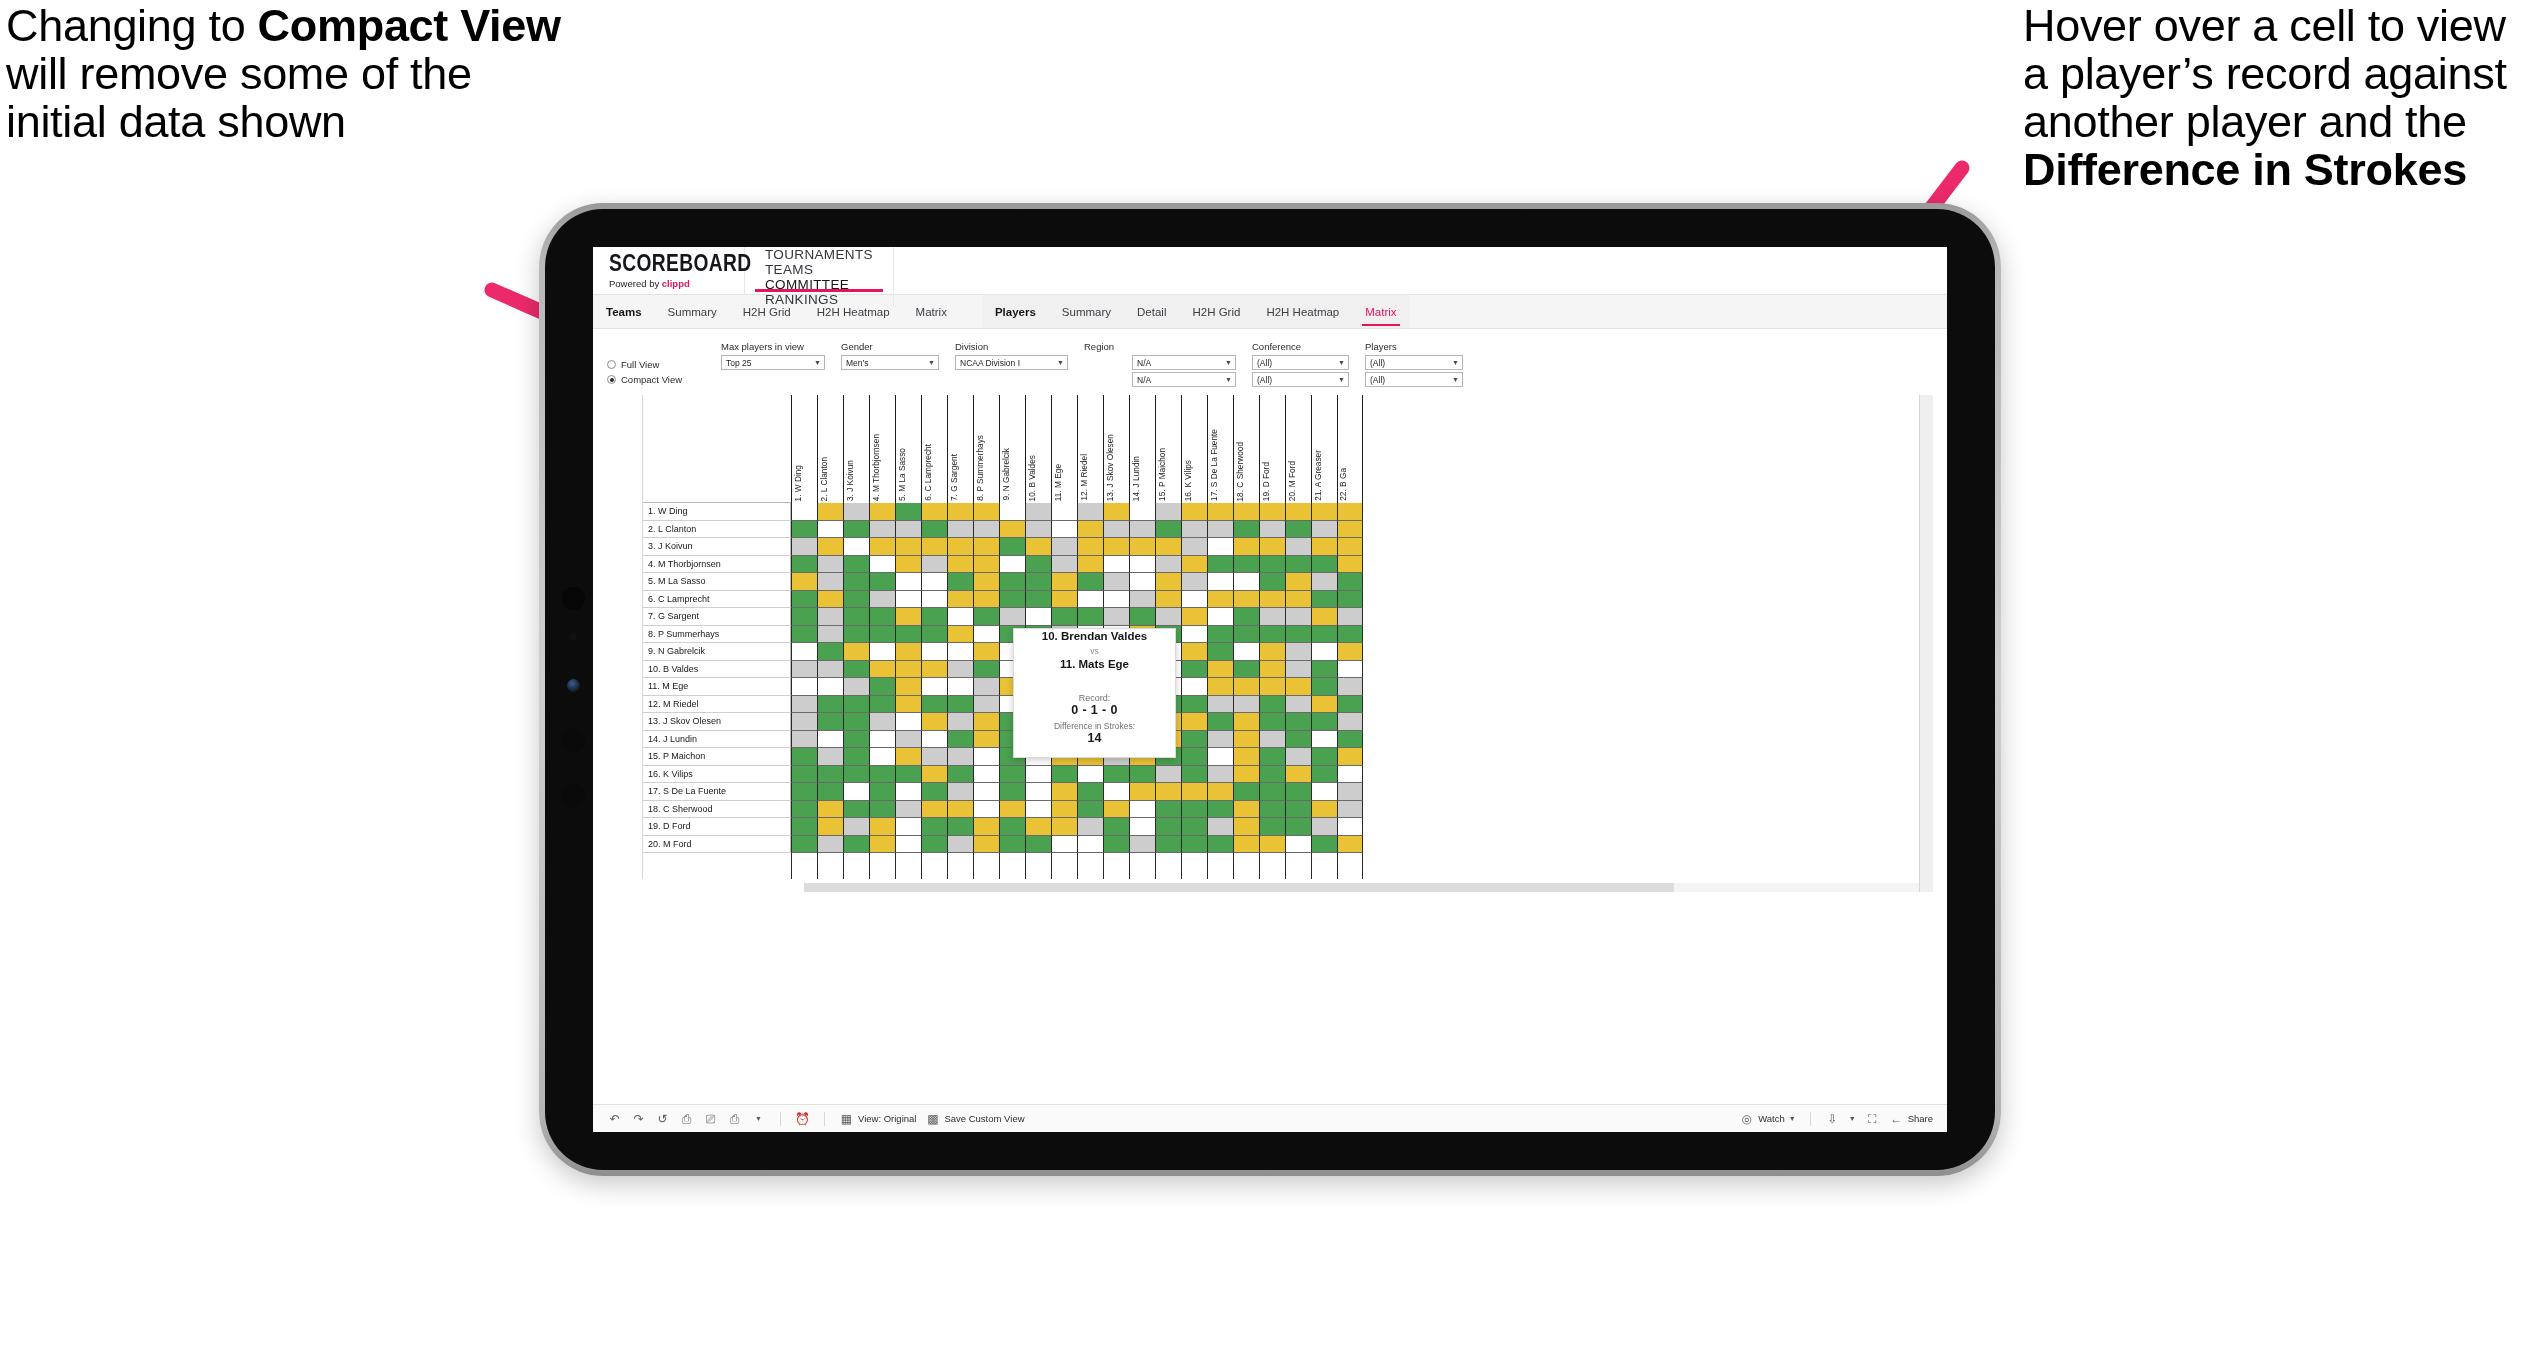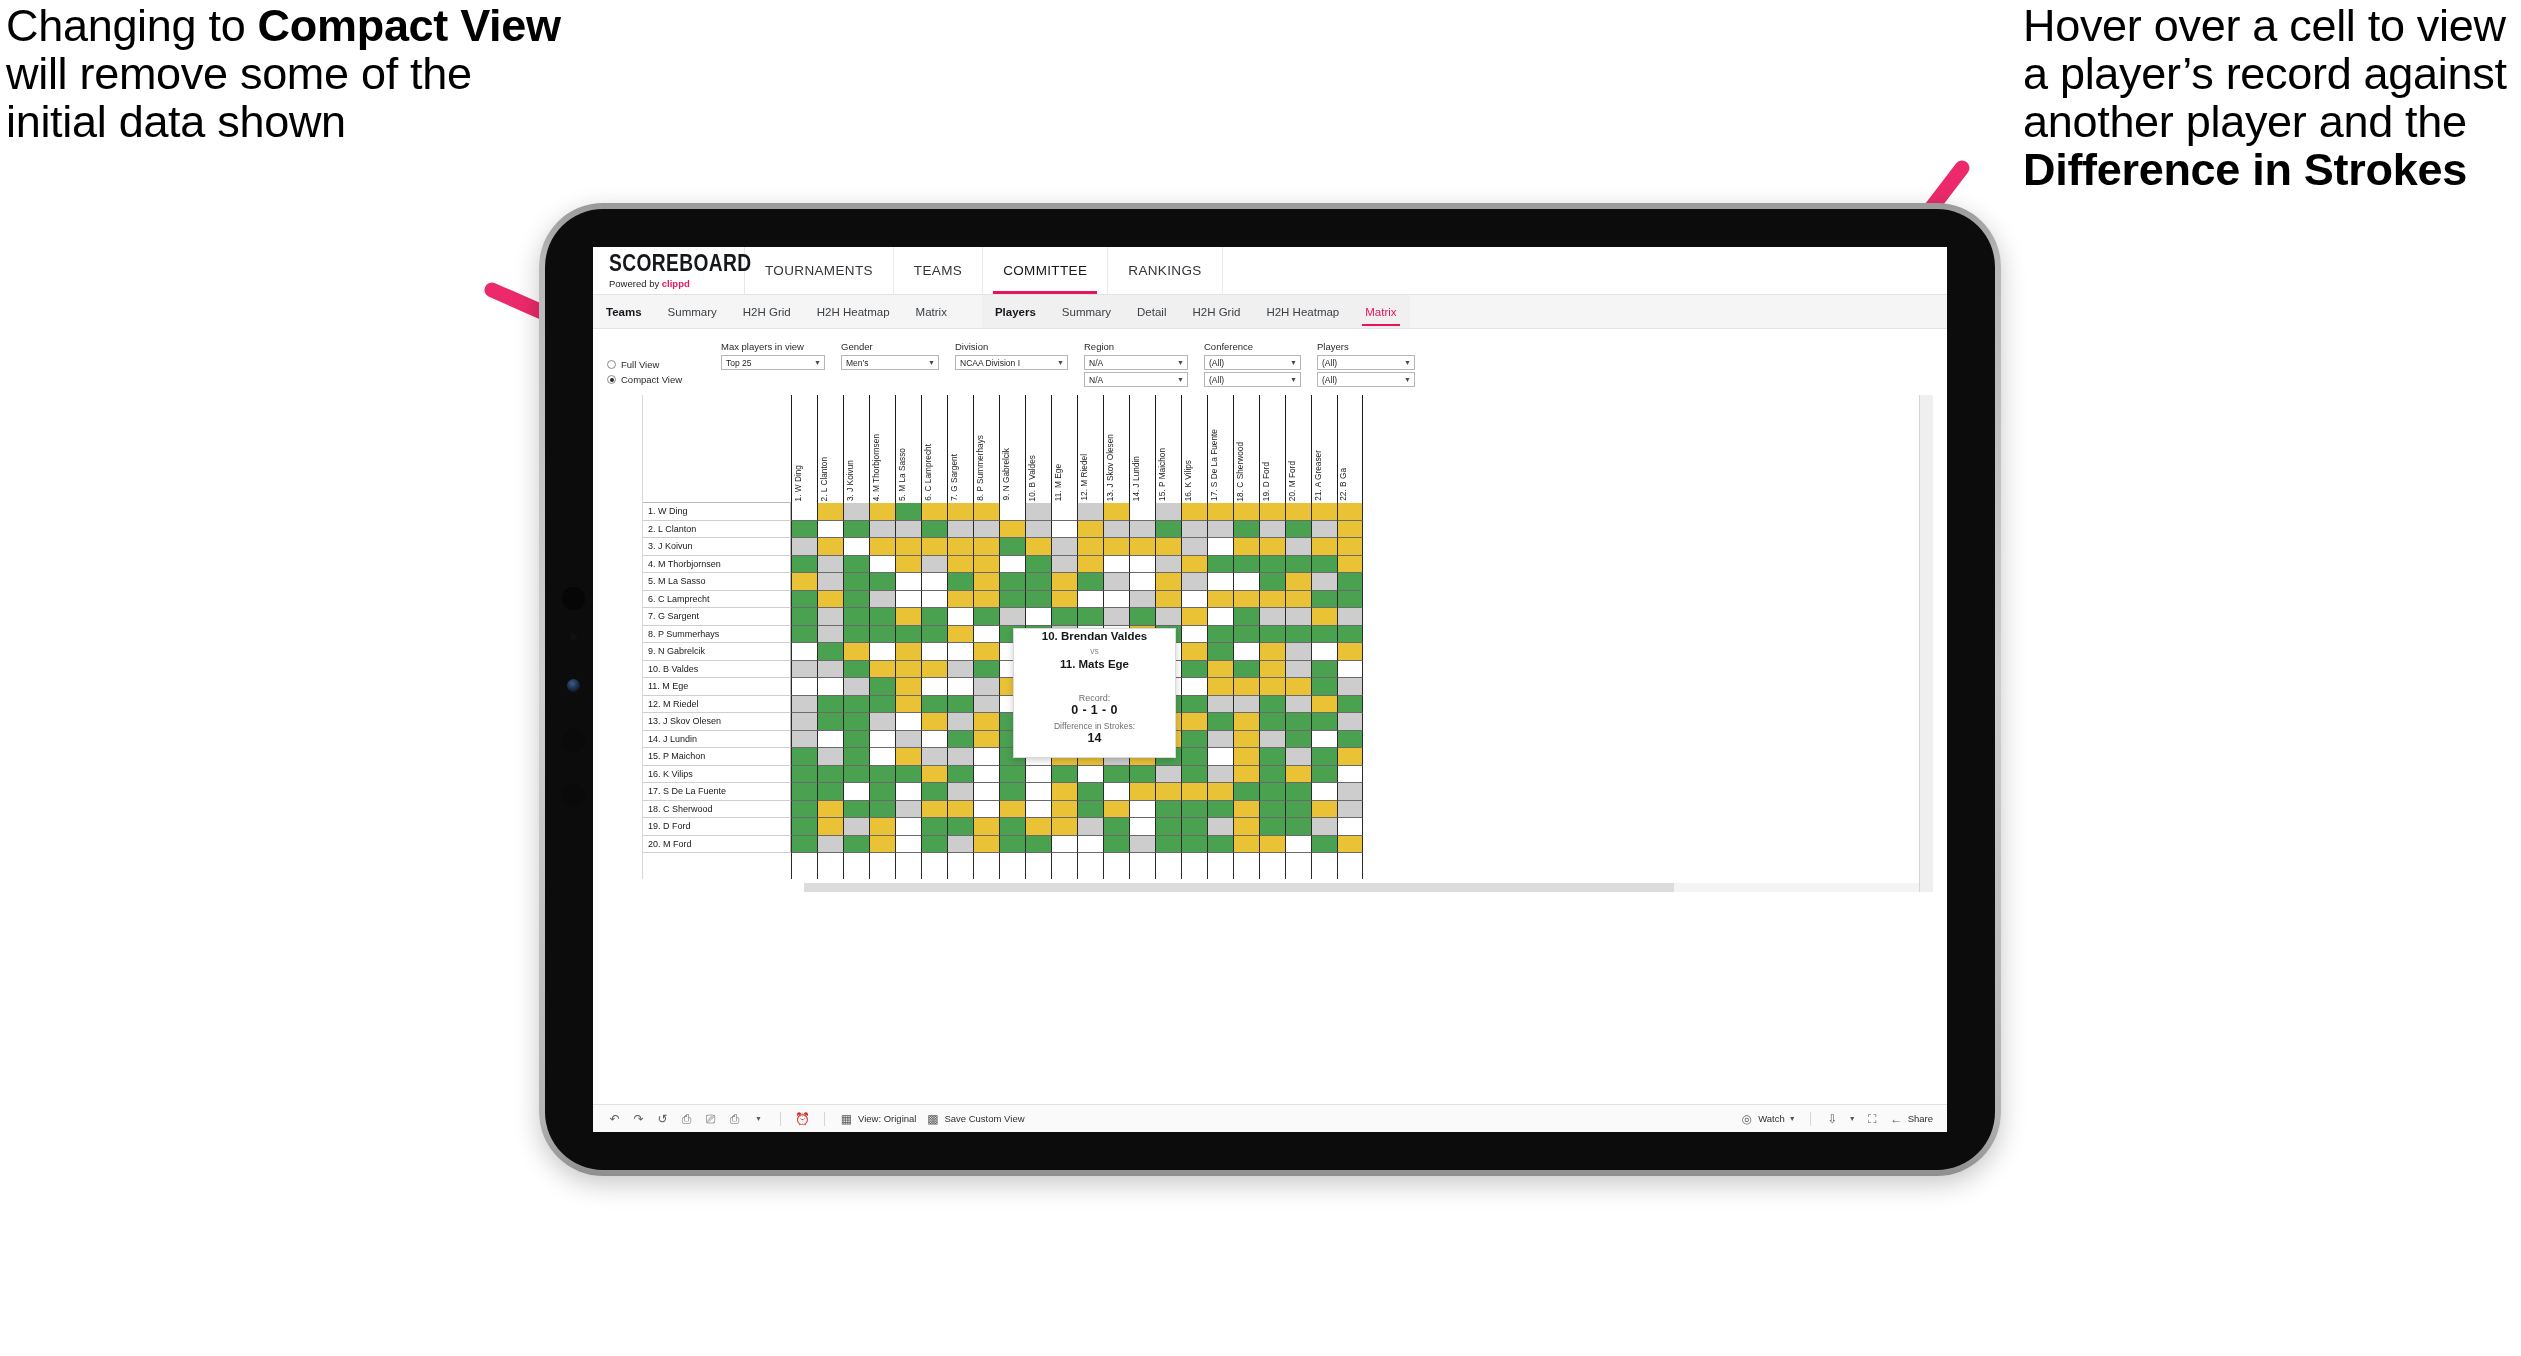--- a/index.html
+++ b/index.html
@@ -139,21 +139,21 @@
   .flabel { font-size: 9.5px; color: #2a2a2a; margin-bottom: 3px; }
   .fselect {
     height: 15px; background: #fff; border: 1px solid #b6b6b6;
     display: flex; align-items: center; justify-content: space-between;
     padding: 0 3px 0 4px; font-size: 8.5px; color: #1e1e1e; margin-bottom: 2px;
   }
   .fselect .caret { font-size: 7px; color: #4a4a4a; }
   .w-maxp  { width: 104px; }
   .w-gen   { width: 98px; }
   .w-div   { width: 113px; }
-  .w-reg   { width: 104px; }
+  .w-reg   { width: 104px; margin-left: 48px; }
   .w-conf  { width: 97px; }
   .w-play  { width: 98px; }
 
   
   #matrix-wrap { position: relative; padding: 0 14px; margin-left: 35px; }
   #matrix {
     position: relative;
     border-left: 1px solid #d8d8d8;
     border-right: 1px solid #d8d8d8;
   }
@@ -276,21 +276,21 @@
 
       <div id="screen">
 
         <div id="topnav">
           <div id="logo-block">
             <div id="logo-word">SCOREBOARD</div>
             <div id="logo-sub">
               <span>Powered by </span><span class="brand">clippd</span>
             </div>
           </div>
-          <div id="topnav-items" style="display:flex;">
+          <div id="topnav-items" style="display:flex;flex-direction:column;">
               <div class="topnav-item">TOURNAMENTS</div>
               <div class="topnav-item">TEAMS</div>
               <div class="topnav-item active">COMMITTEE</div>
               <div class="topnav-item">RANKINGS</div>
             </div>
           <div class="topnav-item" id="topnav-rest"></div>
         </div>
 
         <div id="subtabs">
           <div class="subgroup grp1" id="subgrp-teams">

